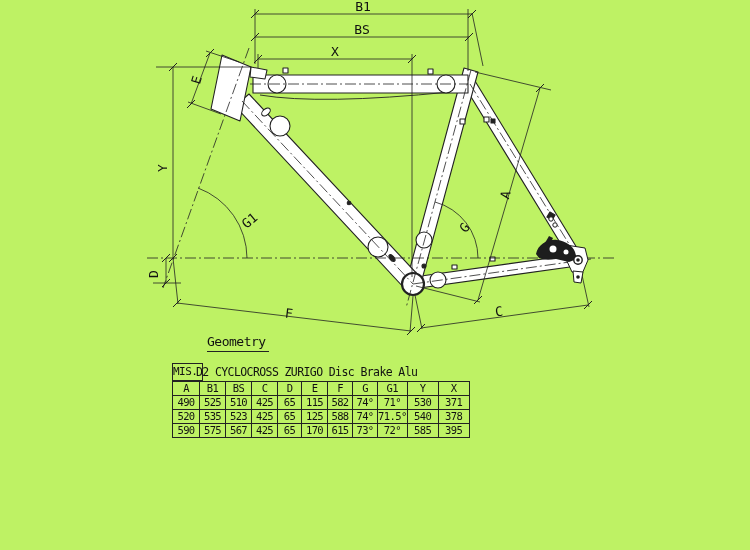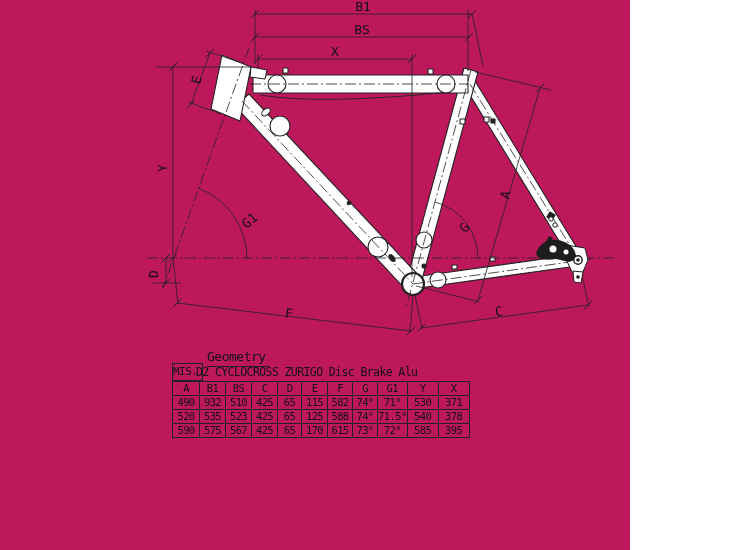--- a/index.html
+++ b/index.html
@@ -1,27 +1,27 @@
 <!DOCTYPE html>
 <html><head>
 <meta charset="utf-8">
 <style>
   html,body{margin:0;padding:0;background:#fff;}
   .canvas{
-    position:relative;width:630px;height:550px;background:#be185d;overflow:hidden;
+    position:relative;width:750px;height:550px;background:#bef264;overflow:hidden;
     font-family:"DejaVu Sans Mono", monospace;color:#111;
   }
   svg text{
     font-family:"DejaVu Sans Mono", monospace;
     fill:#111;
   }
   .geometry-heading{
     position:absolute;left:207px;top:334px;
     font-size:13px;line-height:15px;letter-spacing:-0.5px;
-    border-bottom:1px solid #222;padding:0 3px 2px 0;margin-top:15px;
+    border-bottom:1px solid #222;padding:0 3px 2px 0;
   }
   .mis-box{
     position:absolute;left:172px;top:363px;width:31px;height:18px;
     border:1px solid #222;box-sizing:border-box;
     font-size:11px;line-height:16px;text-align:left;letter-spacing:-0.5px;
   }
   .table-title{
     position:absolute;left:196px;top:364px;
     font-size:11.5px;line-height:16px;letter-spacing:-0.6px;white-space:nowrap;
   }
@@ -201,21 +201,21 @@
           <th>F</th>
           <th>G</th>
           <th>G1</th>
           <th>Y</th>
           <th>X</th>
         </tr>
       </thead>
     <tbody id="geo-body">
         <tr>
           <td>490</td>
-          <td>932</td>
+          <td>525</td>
           <td>510</td>
           <td>425</td>
           <td>65</td>
           <td>115</td>
           <td>582</td>
           <td>74°</td>
           <td>71°</td>
           <td>530</td>
           <td>371</td>
         </tr>

